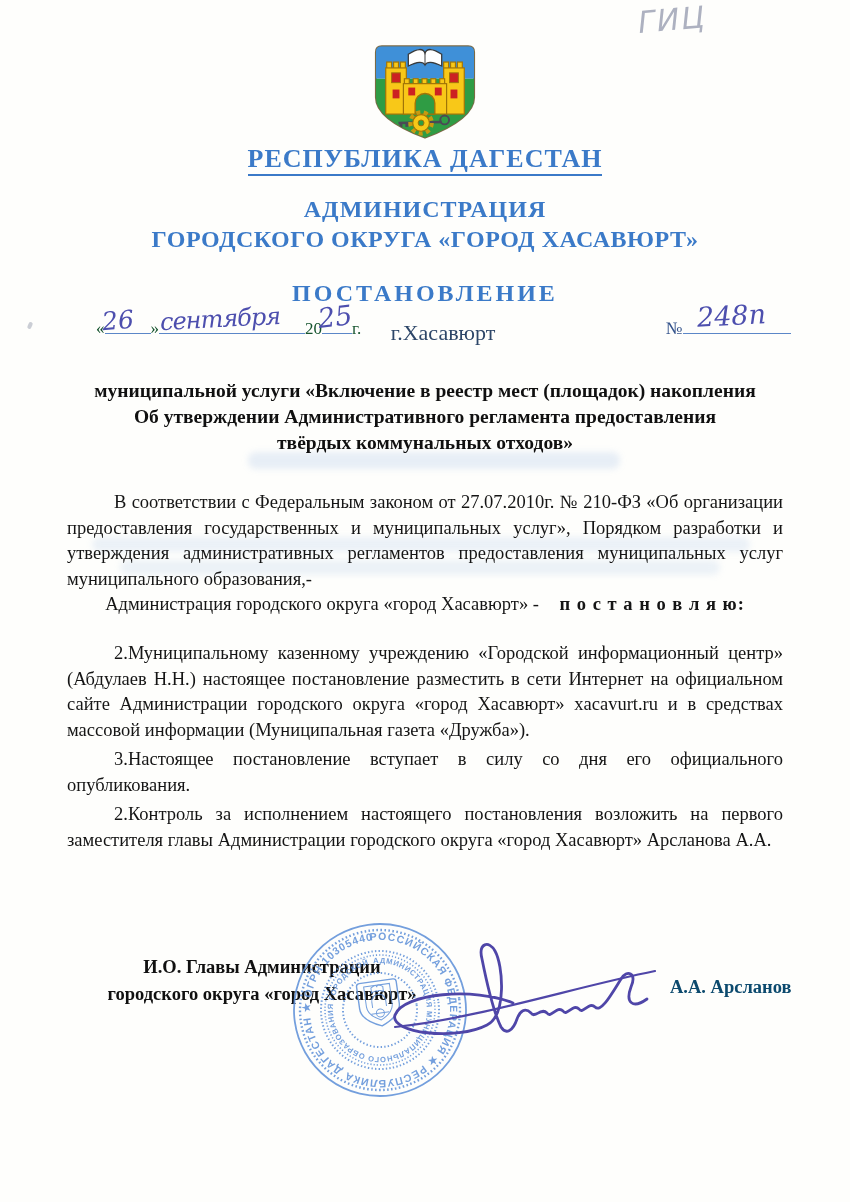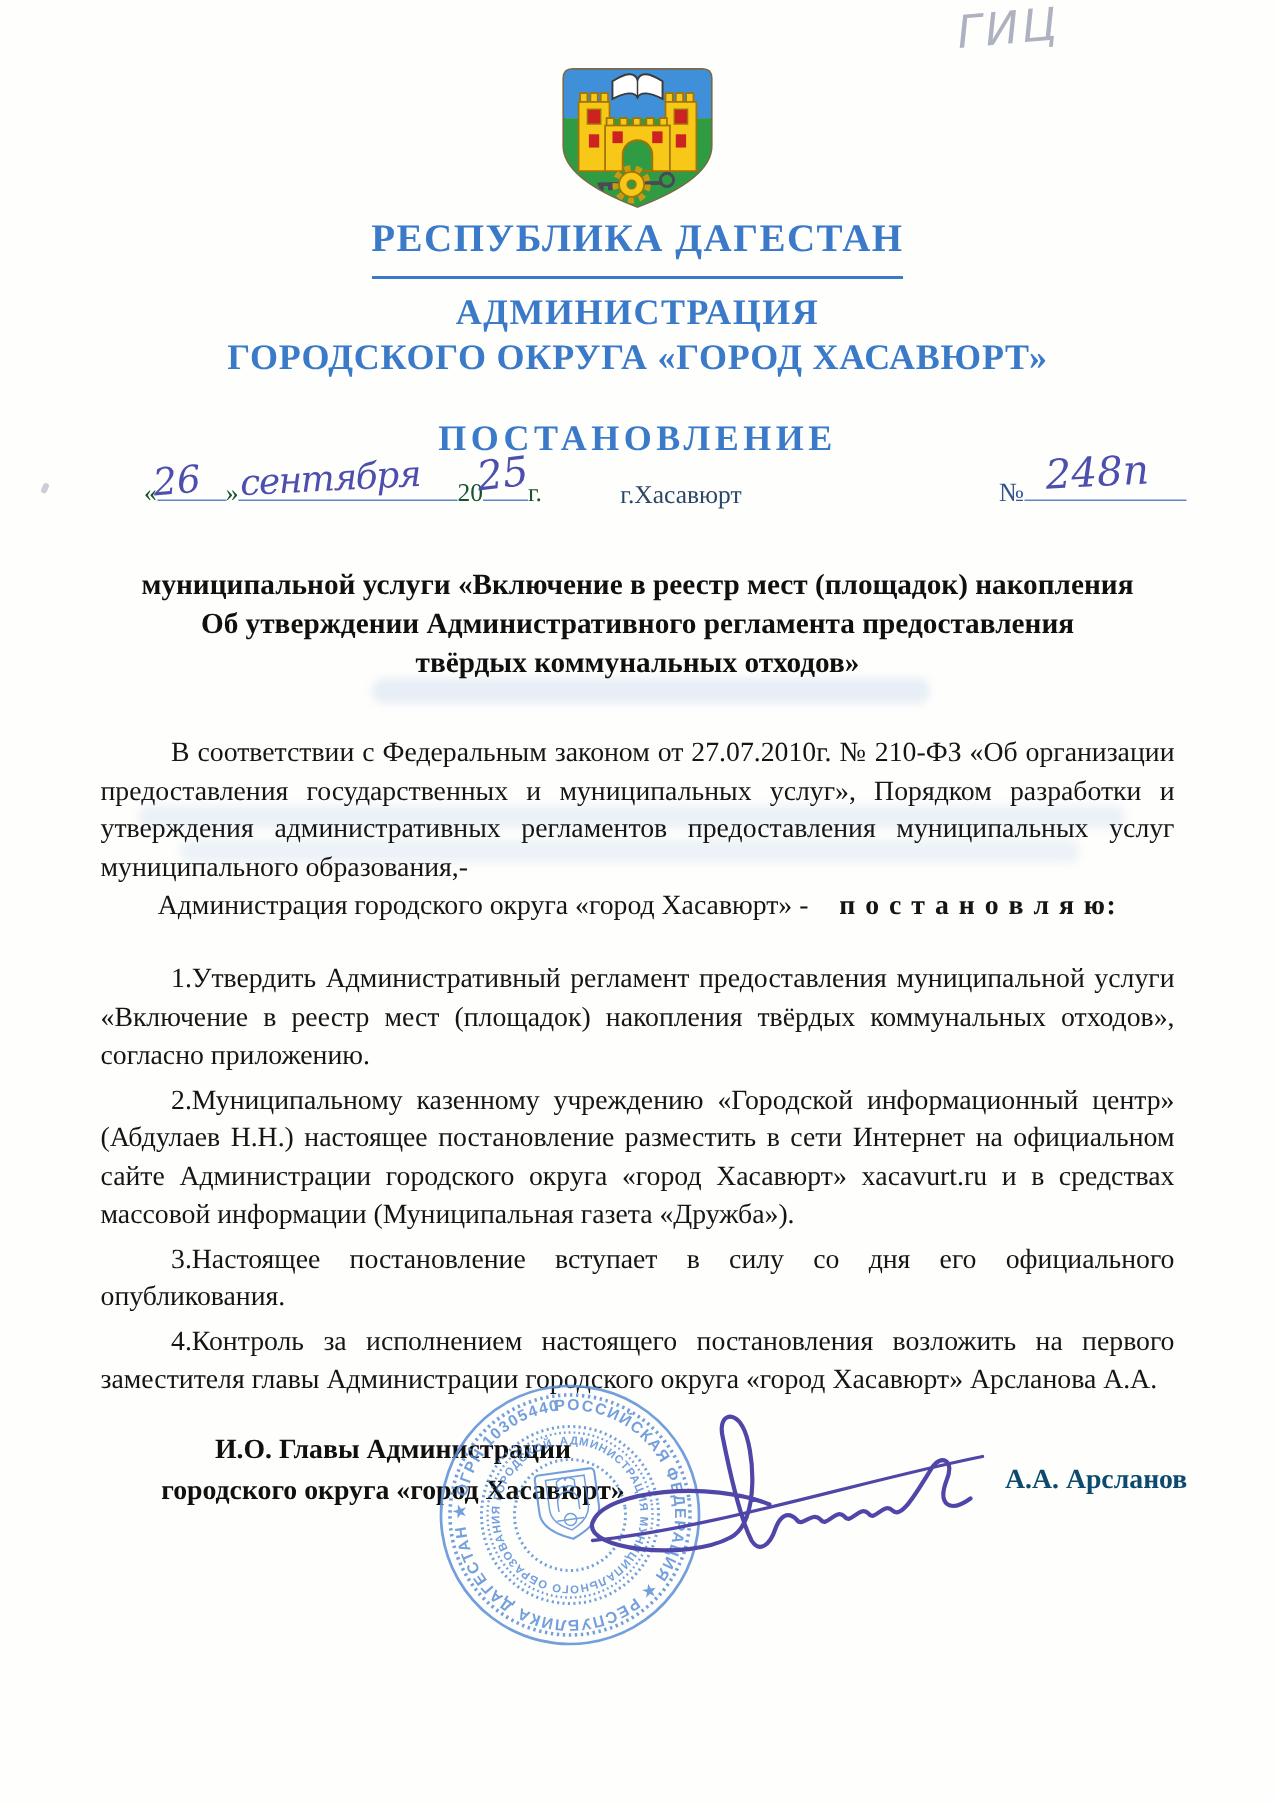--- a/index.html
+++ b/index.html
@@ -17,29 +17,29 @@
     position:absolute;left:638px;top:2px;
     font-family:"DejaVu Sans",sans-serif;
     font-style:italic;font-size:30px;color:#9298ac;
     transform:rotate(-5deg);opacity:.75;letter-spacing:2px;
   }
   .pencil-dot{position:absolute;left:28px;top:322px;width:4px;height:7px;
     background:#a9adba;transform:rotate(25deg);opacity:.6;border-radius:2px;}
   .emblem{position:absolute;left:371px;top:42px;width:108px;height:99px;}
   .hdr{position:absolute;left:0;width:100%;text-align:center;font-weight:bold;color:#3b7ac8;}
   .hdr-republic{top:144px;font-size:26px;letter-spacing:1px;}
-  .hdr-republic span{border-bottom:2.5px solid #3b7ac8;padding-bottom:11px;}
+  .hdr-republic span{border-bottom:2.5px solid #3b7ac8;padding-bottom:1px;}
   .hdr-org1{top:196px;font-size:24px;letter-spacing:1px;}
   .hdr-org2{top:226px;font-size:24px;letter-spacing:.5px;}
   .hdr-doctype{top:280px;font-size:24px;letter-spacing:3px;}
   
   .meta-left{position:absolute;left:96px;top:318px;font-size:17px;color:#14532d;white-space:nowrap;}
   .blank{display:inline-block;border-bottom:1.4px solid #5b87c8;height:15px;vertical-align:baseline;}
-  .meta-city{position:absolute;left:454px;top:320px;transform:translateX(-50%);
-    font-size:17px;color:#2d4668;font-family:Liberation Serif, serif;}
+  .meta-city{position:absolute;left:443px;top:320px;transform:translateX(-50%);
+    font-size:22px;color:#2d4668;font-family:Liberation Serif, serif;}
   .meta-num{position:absolute;left:666px;top:318px;font-size:17.5px;color:#35548c;white-space:nowrap;}
   .hand{
     position:absolute;font-family:"DejaVu Serif",serif;font-style:italic;
     color:#4d4fae;white-space:nowrap;
   }
   .hand-day{left:102px;top:306px;font-size:25px;transform:rotate(-5deg);}
   .hand-month{left:160px;top:305px;font-size:24px;transform:rotate(-3deg);letter-spacing:-1px;}
   .hand-year{left:318px;top:301px;font-size:27px;transform:rotate(-7deg);}
   .hand-number{left:697px;top:300px;font-size:27px;transform:rotate(-3deg);}
   
@@ -152,24 +152,23 @@
     <div>твёрдых коммунальных отходов»</div>
   </div>
 
   <div class="body-text intro">
     <p>В соответствии с Федеральным законом от 27.07.2010г. № 210-ФЗ «Об организации предоставления государственных и муниципальных услуг», Порядком разработки и утверждения административных регламентов предоставления муниципальных услуг муниципального образования,-</p>
   </div>
 
   <div class="resolve"><span>Администрация городского округа «город Хасавюрт» - </span><b>п о с т а н о в л я ю:</b></div>
 
   <div class="body-text items">
-    <p>1.Утвердить Административный регламент предоставления муниципальной услуги «Включение в реестр мест (площадок) накопления твёрдых коммунальных отходов», согласно приложению.</p>
     <p>2.Муниципальному казенному учреждению «Городской информационный центр» (Абдулаев Н.Н.) настоящее постановление разместить в сети Интернет на официальном сайте Администрации городского округа «город Хасавюрт» xacavurt.ru и в средствах массовой информации (Муниципальная газета «Дружба»).</p>
     <p>3.Настоящее постановление вступает в силу со дня его официального опубликования.</p>
-    <p>4.Контроль за исполнением настоящего постановления возложить на первого заместителя главы Администрации городского округа «город Хасавюрт» Арсланова А.А.</p>
+    <p>2.Контроль за исполнением настоящего постановления возложить на первого заместителя главы Администрации городского округа «город Хасавюрт» Арсланова А.А.</p>
   </div>
 
   <div class="sig-position">
     <div>И.О. Главы Администрации</div>
     <div>городского округа «город Хасавюрт»</div>
   </div>
   <div class="sig-name">А.А. Арсланов</div>
 
   <svg class="stamp" viewBox="0 0 190 190">
     <g fill="none" stroke="#5c8fd8">

